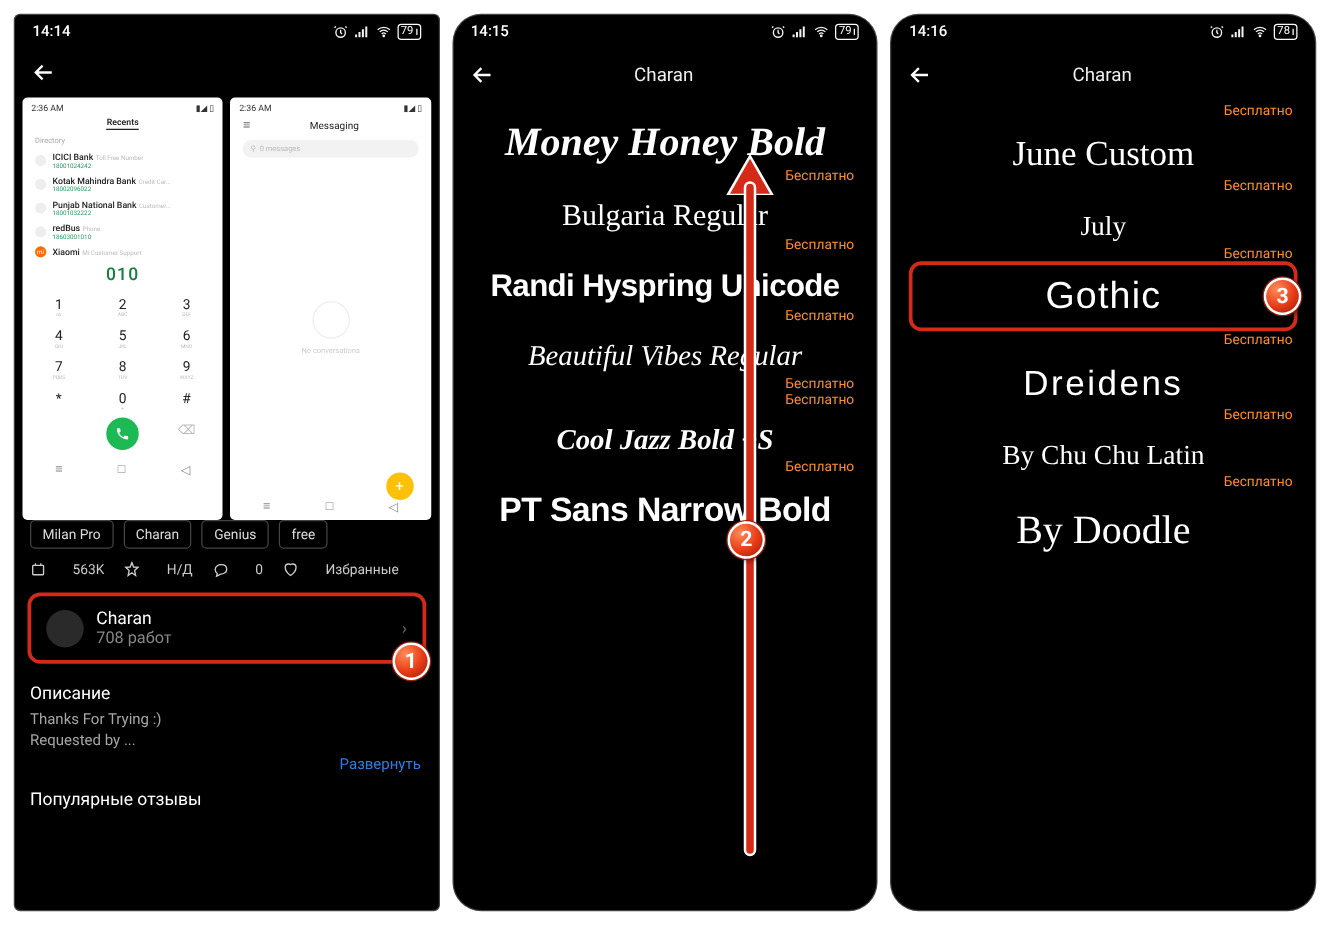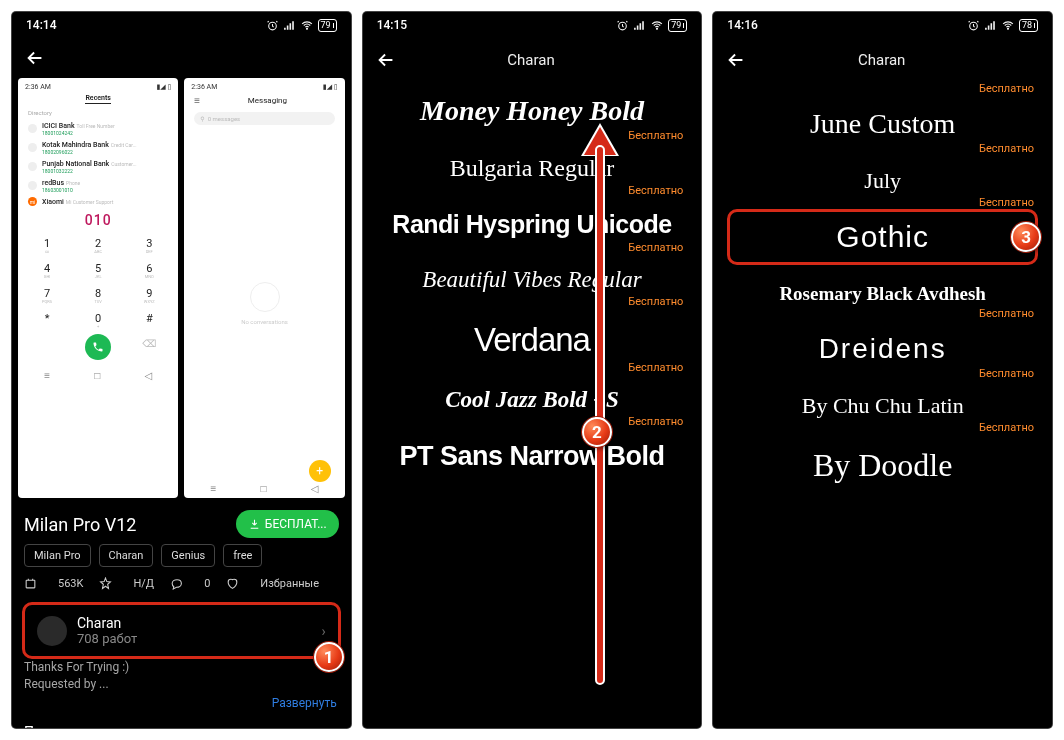--- a/index.html
+++ b/index.html
@@ -33,36 +33,36 @@
   }
   .status-time { font-weight: 500; }
   .status-icons { margin-left: auto; display: flex; gap: 4px; align-items: center; }
   .status-icons svg { display: block; }
   .battery { font-size: 9px; border: 1px solid #fff; border-radius: 3px; padding: 0 2px; display:flex; align-items:center; height:13px; }
   .battery::after { content:""; display:block; width:1px; height:5px; background:#fff; margin-left:2px; }
 
   
   .p1-header { height: 40px; display:flex; align-items:center; padding:0 12px; }
   .back-arrow svg { display:block; }
-  .previews { display:flex; gap:6px; padding:0 6px; height:420px; }
+  .previews { display:flex; gap:6px; padding:0 6px; height:338px; }
   .preview-card {
     flex:1; background:#fff; border-radius:4px; padding:4px 4px 0 4px;
     color:#333; font-size:8px; display:flex; flex-direction:column;
   }
   .pc-status { display:flex; align-items:center; justify-content:space-between; font-size:7px; padding:1px 3px; }
   .pc-tabs { display:flex; justify-content:center; gap:16px; font-size:7px; color:#999; padding:2px 0;}
   .pc-tabs .active { color:#222; font-weight:600; border-bottom:1px solid #222; padding-bottom:1px;}
   .pc-dir { font-size:6px; color:#aaa; padding:3px 6px; }
   .pc-row { display:flex; align-items:center; gap:5px; padding:2px 6px; }
   .pc-dot { width:9px; height:9px; border-radius:50%; background:#eee; flex-shrink:0; }
   .pc-dot.mi { background:#ff6b00; color:#fff; font-size:5px; display:flex; align-items:center; justify-content:center; }
   .pc-row .t1 { font-size:7px; color:#222; font-weight:500; }
   .pc-row .t2 { font-size:5px; color:#bbb; margin-left:2px; }
   .pc-row .num { font-size:5px; color:#1e9d5a; }
-  .pc-number-display { text-align:center; color:#be185d; font-size:14px; font-weight:500; padding:4px 0; letter-spacing:1px; }
+  .pc-number-display { text-align:center; color:#15803d; font-size:14px; font-weight:500; padding:4px 0; letter-spacing:1px; }
   .pc-keypad { display:grid; grid-template-columns:repeat(3,1fr); gap:1px; background:#fff; }
   .pc-key { text-align:center; padding:6px 0 2px 0; }
   .pc-key .d { font-size:11px; color:#222; line-height:1; }
   .pc-key .l { font-size:4px; color:#bbb; line-height:1; margin-top:1px; display:block; }
   .pc-dial-row { display:flex; justify-content:center; padding:3px 0 6px 0; position:relative;}
   .pc-dial { width:26px; height:26px; border-radius:50%; background:#1db954; display:flex; align-items:center; justify-content:center; }
   .pc-del{ position:absolute; right:18px; top:7px; font-size:10px; color:#bbb;}
   .pc-nav { display:flex; justify-content:space-around; padding:4px 0; font-size:10px; color:#888; }
   
   .pc-msg-top { display:flex; align-items:center; padding:3px 6px; font-size:8px; background:#fff;}
@@ -106,21 +106,21 @@
   .badge1 { right:-6px; bottom:-16px; }
 
   .section-h { padding:16px 12px 4px 12px; font-size:14px; color:#fff; }
   .desc-text { padding:0 12px; font-size:12px; color:#a6a6a6; line-height:1.45; }
   .expand { color:#2f7de1; font-size:12px; text-align:right; padding:2px 14px 0 0; }
 
   
   .p-header { height:44px; display:flex; align-items:center; padding:0 12px; }
   .p-title { flex:1; text-align:center; font-size:15px; color:#eee; margin-left:-24px;}
   .font-list { padding:0 12px; }
-  .font-item { text-align:center; padding:13px 0 2px 0; color:#fff; font-size:28px; white-space:nowrap; overflow:hidden;}
+  .font-item { text-align:center; padding:13px 0 2px 0; color:#fff; font-size:32px; white-space:nowrap; overflow:hidden;}
   .font-free { text-align:right; color:#ff8c2e; font-size:11px; padding-right:6px; min-height:13px;}
   .ff-brush { font-family: "Brush Script MT", "Segoe Script", cursive; font-weight:700; font-style:italic;}
   .ff-script { font-family: "Segoe Script", "Brush Script MT", cursive; font-size:24px;}
   .ff-cond { font-family: "Arial Narrow", Arial, sans-serif; font-weight:600; letter-spacing:-0.5px; font-size:25px;}
   .ff-cursive { font-family: cursive; font-style:italic; font-size:23px;}
   .ff-verdana { font-family: Verdana, sans-serif; font-size:33px; letter-spacing:-1px;}
   .ff-jazz { font-family: "Segoe Script", cursive; font-style:italic; font-weight:700; font-size:23px;}
   .ff-ptsans { font-family: "Arial Narrow", Arial, sans-serif; font-weight:800; font-size:27px; letter-spacing:-0.5px;}
   .ff-helv { font-family: Helvetica, Arial, sans-serif; font-weight:800; font-size:34px; letter-spacing:-1px;}
   .ff-june { font-family: "Comic Sans MS", cursive; font-weight:400; font-size:28px;}
@@ -149,21 +149,21 @@
     border-left:16px solid transparent; border-right:16px solid transparent;
     border-bottom:28px solid #d52a18;
   }
   .arrow-head::before{
     content:""; position:absolute; left:-19px; top:-4px; width:0; height:0;
     border-left:19px solid transparent; border-right:19px solid transparent;
     border-bottom:33px solid #fff; z-index:-1;
   }
   .badge2 { position:absolute; left:-10px; top:290px; }
 
-  .p2, .p3 { position:relative; }
+  .p2, .p3 { position:relative;border-radius:22px; }
 
   .icon-row svg { opacity:0.95; }
 </style>
 </head>
 <body>
 
 <div class="phone">
   <div class="status-bar">
     <span class="status-time">14:14</span>
     <div class="status-icons icon-row">
@@ -269,29 +269,20 @@
       </div>
       <span class="pc-fab">+</span>
       <div class="pc-nav">
           <span>≡</span>
           <span>□</span>
           <span>◁</span>
         </div>
     </div>
   </div>
 
-  <div class="theme-row">
-    <span class="theme-title">Milan Pro V12</span>
-    <span class="dl-btn">
-      <svg width="13" height="13" viewBox="0 0 24 24" fill="#fff">
-          <path d="M12 3v10m0 0l-4-4m4 4l4-4M5 19h14" stroke="#fff" stroke-width="2" fill="none"></path>
-        </svg>
-      <span>БЕСПЛАТ...</span>
-    </span>
-  </div>
 
   <div class="tags">
     <span class="tag">Milan Pro</span>
     <span class="tag">Charan</span>
     <span class="tag">Genius</span>
     <span class="tag">free</span>
   </div>
 
   <div class="stats">
     <span class="stat">
@@ -324,20 +315,21 @@
   <div class="author-card">
     <div class="avatar"></div>
     <div class="author-txt">
       <div class="name">Charan</div>
       <div class="works">708 работ</div>
     </div>
     <span class="chev">›</span>
     <span class="badge badge1">1</span>
   </div>
 
+  <div class="section-h">Описание</div>
   <div class="desc-text" style="white-space:pre-line;">Thanks For Trying :)
 Requested by ...</div>
   <div class="expand">Развернуть</div>
 
   <div class="section-h" style="padding-top:14px;">Популярные отзывы</div>
 </div>
 
 <div class="phone p2">
   <div class="status-bar">
     <span class="status-time">14:15</span>
@@ -377,21 +369,20 @@
       </div>
     <div>
         <div class="font-item ff-cond">Randi Hyspring Unicode</div>
         <div class="font-free">Бесплатно</div>
       </div>
     <div>
         <div class="font-item ff-cursive">Beautiful Vibes Regular</div>
         <div class="font-free">Бесплатно</div>
       </div>
     <div>
-        <div class="font-item ff-verdana">Verdana</div>
         <div class="font-free">Бесплатно</div>
       </div>
     <div>
         <div class="font-item ff-jazz">Cool Jazz Bold +S</div>
         <div class="font-free">Бесплатно</div>
       </div>
     <div>
         <div class="font-item ff-ptsans">PT Sans Narrow Bold</div>
         <div class="font-free"></div>
       </div>
@@ -442,21 +433,20 @@
       </div>
     <div>
         <div class="font-item ff-july">July</div>
         <div class="font-free">Бесплатно</div>
       </div>
     <div class="highlight-box">
       <div class="font-item ff-gothic">Gothic</div>
       <span class="badge badge3">3</span>
     </div>
     <div>
-        <div class="font-item ff-rosemary" style="padding-top:18px;">Rosemary Black Avdhesh</div>
         <div class="font-free">Бесплатно</div>
       </div>
     <div>
         <div class="font-item ff-dreidens">Dreidens</div>
         <div class="font-free">Бесплатно</div>
       </div>
     <div>
         <div class="font-item ff-chu">By Chu Chu Latin</div>
         <div class="font-free">Бесплатно</div>
       </div>

